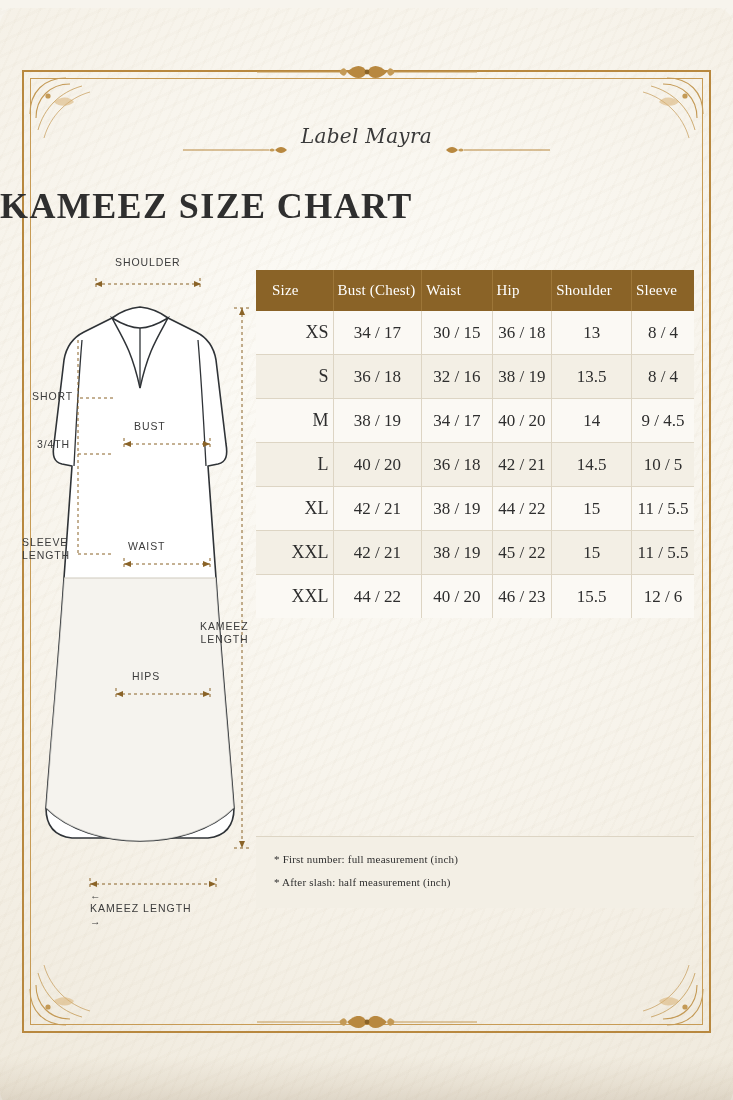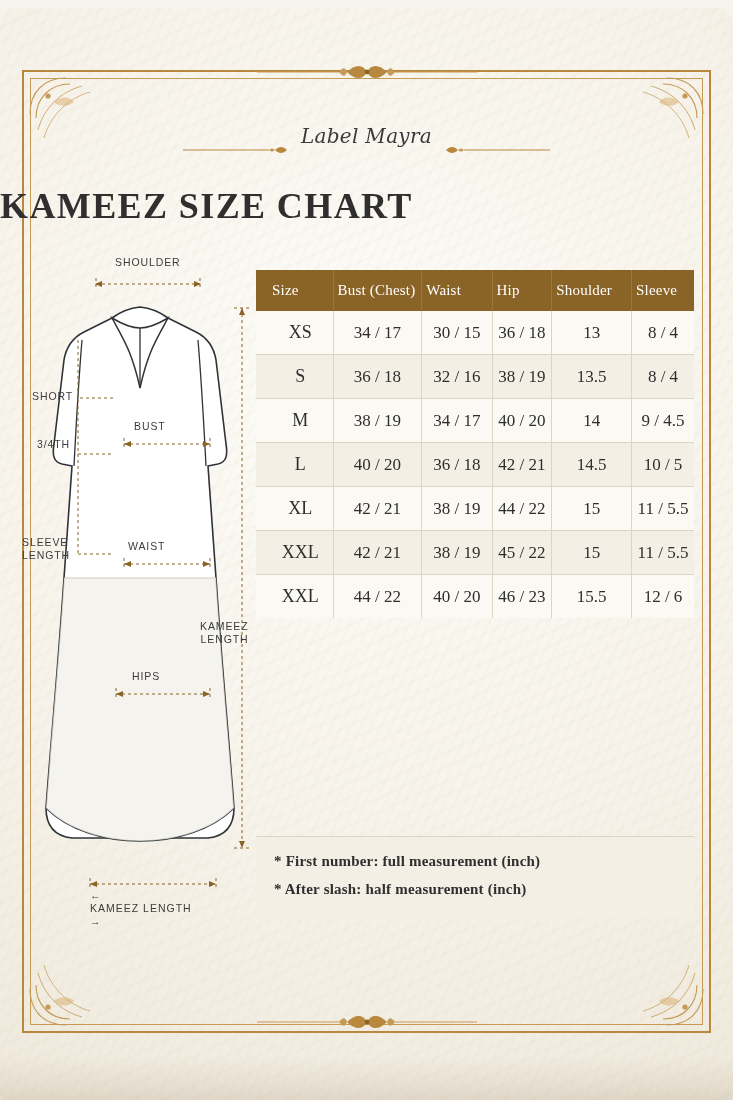--- a/index.html
+++ b/index.html
@@ -167,21 +167,21 @@
     font-size: 17px;
     color: #2e2e2e;
     padding: 11px 4px;
     text-align: center;
     border-bottom: 1px solid #ddd5c4;
     border-right: 1px solid #ddd5c4;
     background: #fbf9f4;
   }
   #size-table tbody tr:nth-child(even) td { background: #f3efe5; }
   #size-table td:first-child {
-    text-align: center;
+    text-align: right;
     padding-left: 16px;
     font-size: 18px;
   }
   #size-table td:last-child { border-right: none; }
   #size-table tbody tr:last-child td { border-bottom: none; }
 
   .col-size     { width: 66px; }
   .col-bust     { width: 96px; margin-top: 44px; }
   .col-waist    { width: 74px; }
   .col-hip      { width: 64px; }
@@ -193,25 +193,24 @@
     left: 256px;
     top: 828px;
     width: 438px;
     box-sizing: border-box;
     background: #f3efe5;
     padding: 16px 18px 20px 18px;
     border-top: 1px solid #ddd5c4;
   }
   .note {
     font-family: "Liberation Serif", serif;
-    font-size: 15px;
+    font-size: 11px;
     color: #2f2f2f;
     margin: 0 0 11px 0;
     letter-spacing: 0.2px;
-    font-weight: bold;
   }
   .note:last-child { margin-bottom: 0; }
 </style>
 </head>
 <body>
 
 <div id="page">
   <div id="paper-texture"></div>
 
   <div class="gold-frame-outer"></div>

